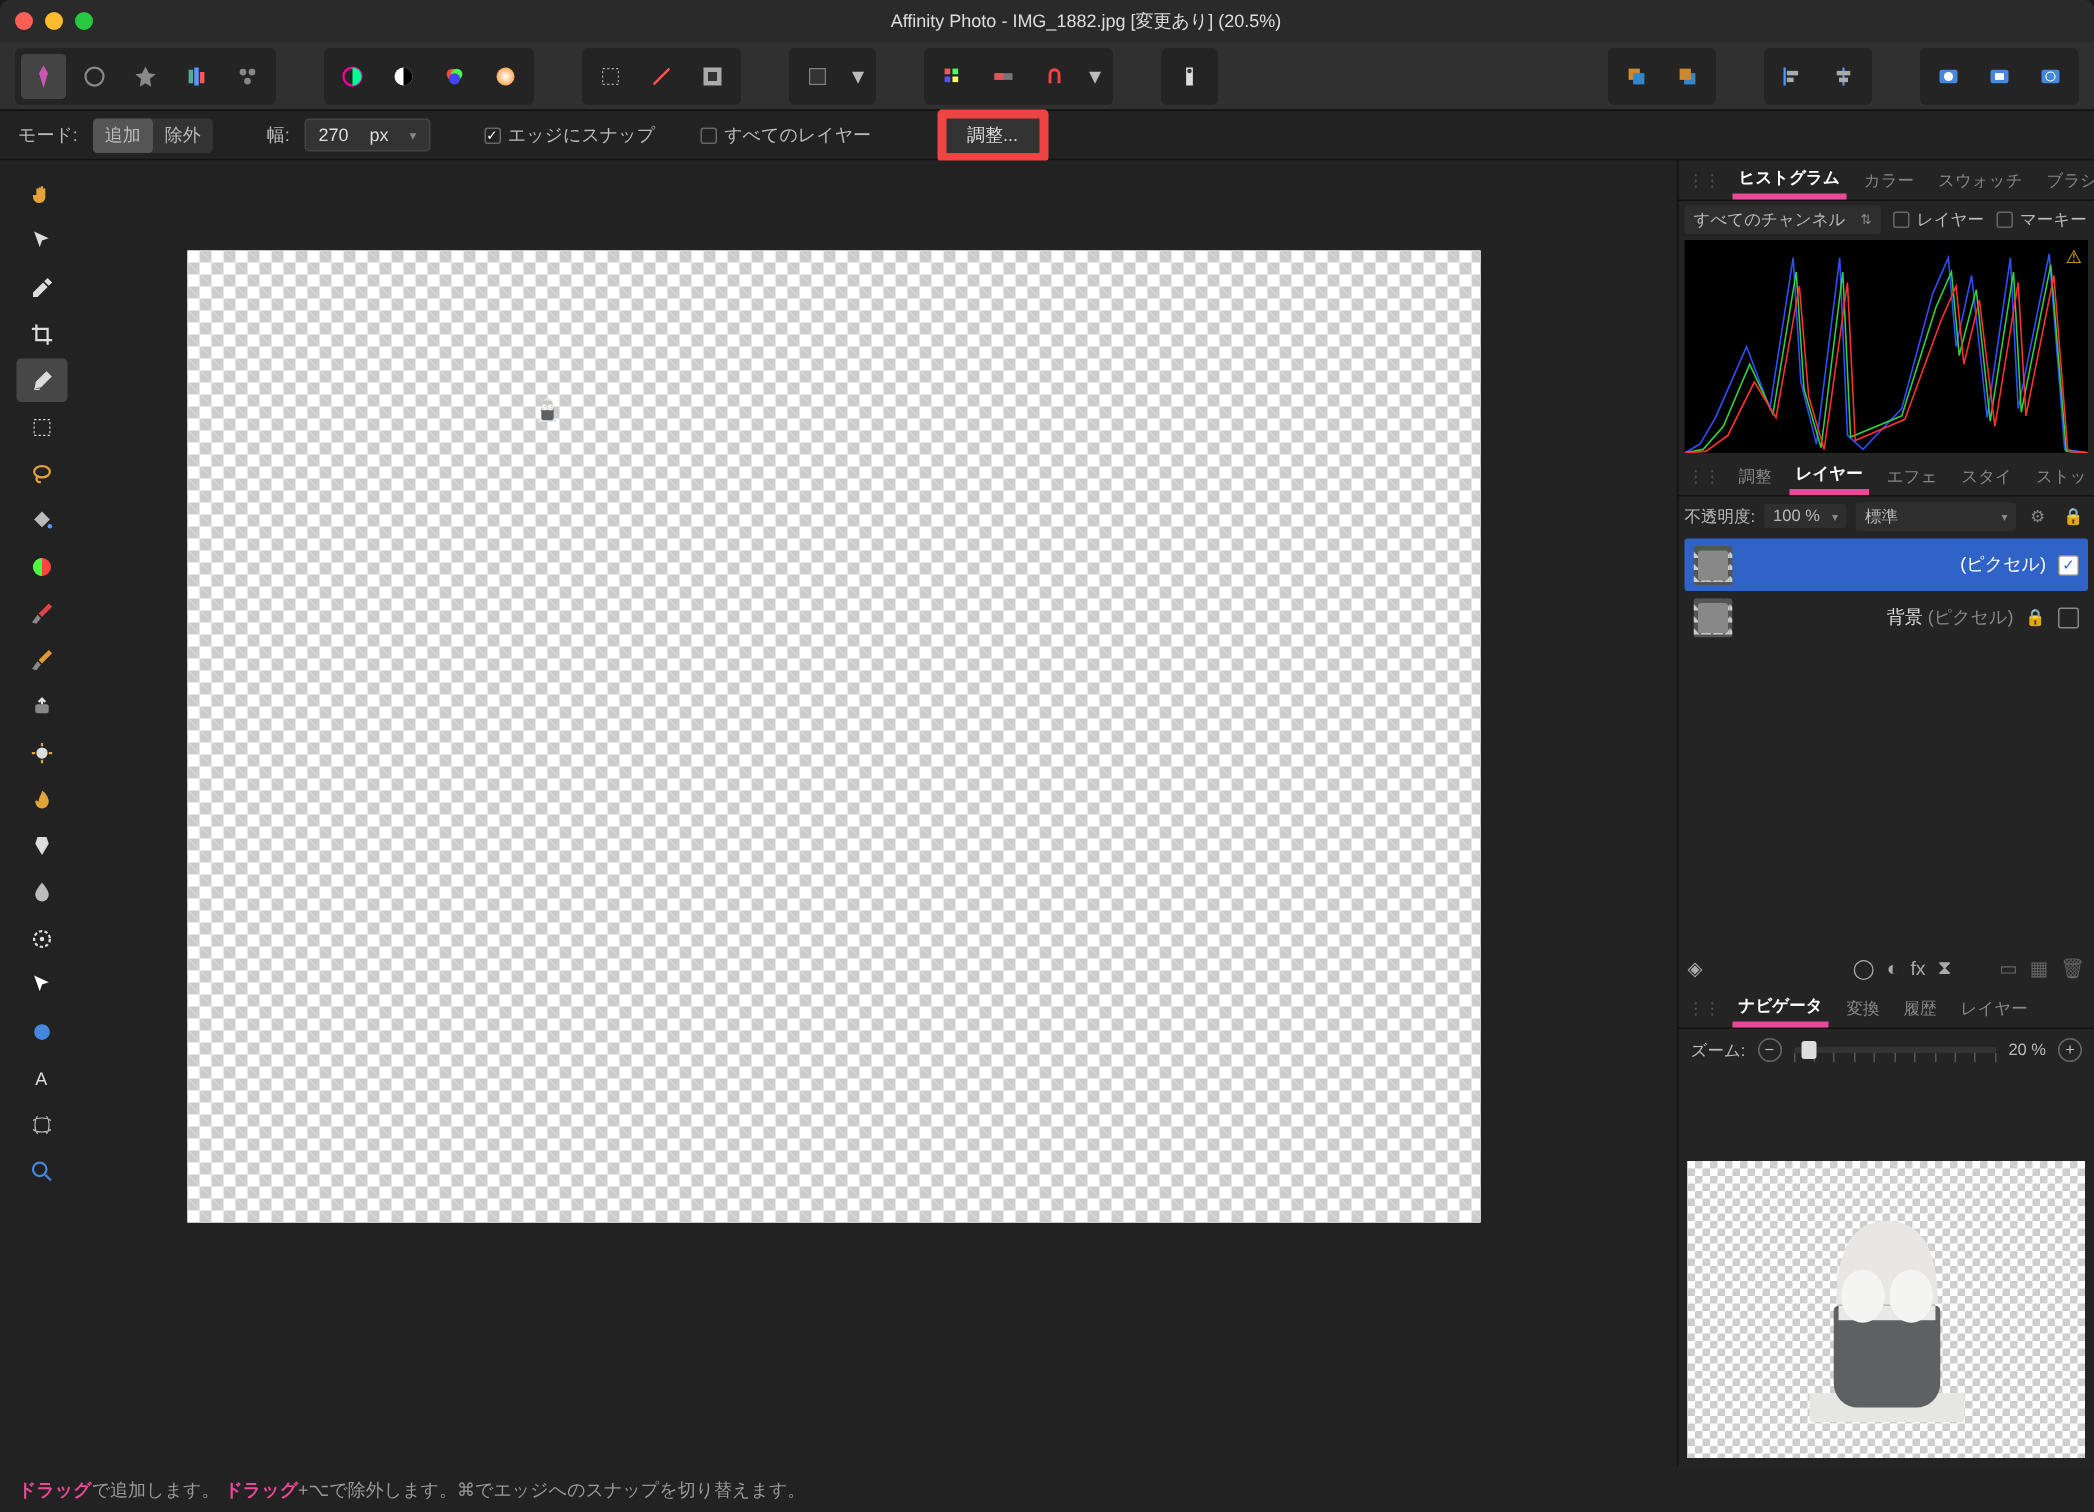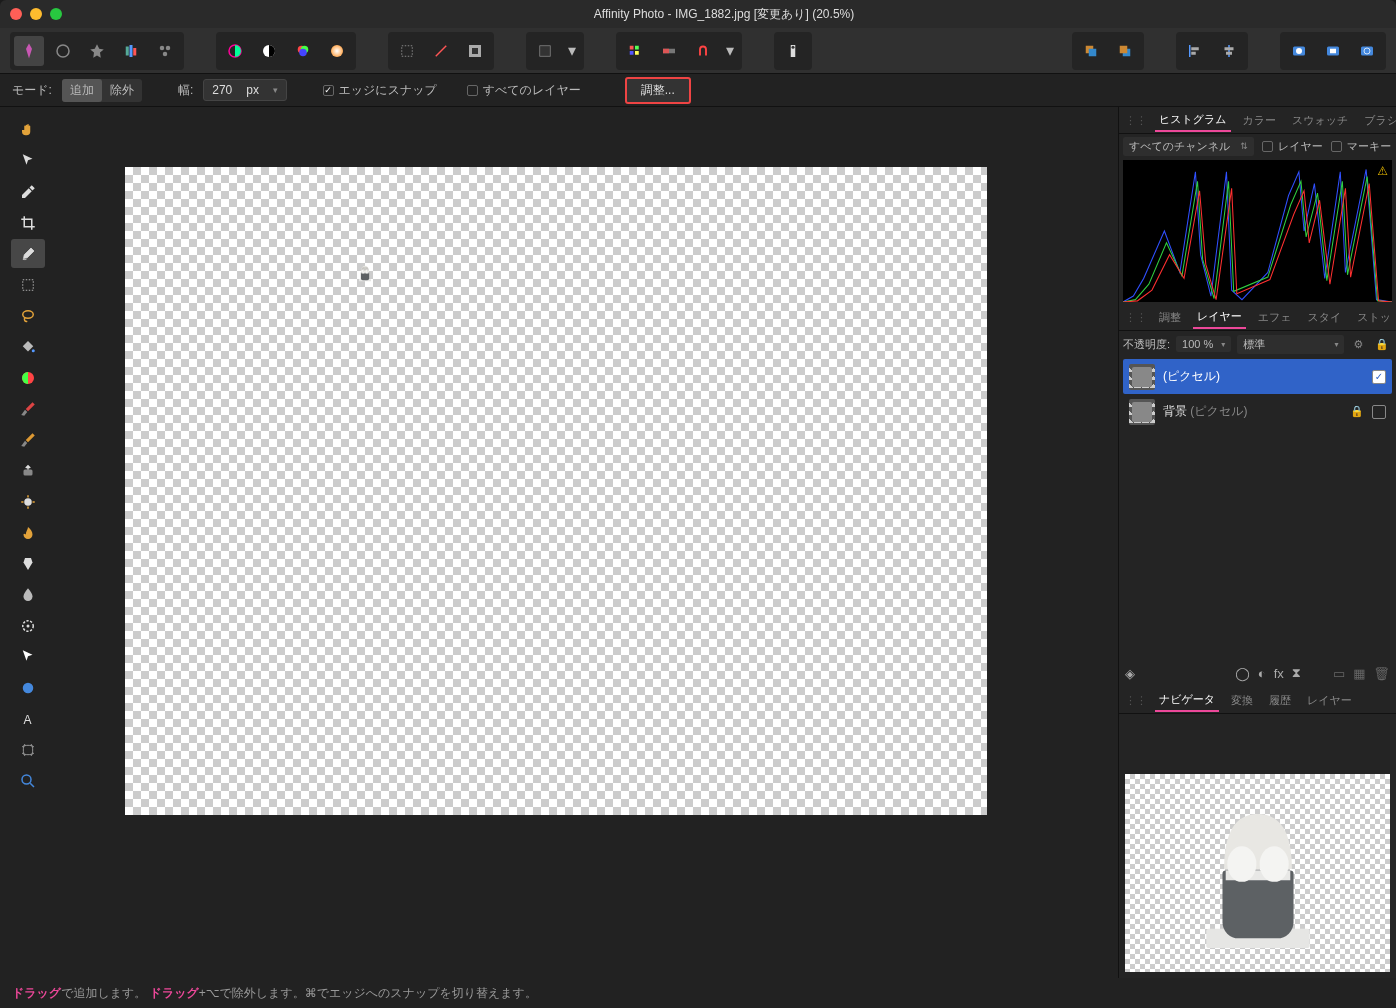--- a/index.html
+++ b/index.html
@@ -31,21 +31,21 @@
 
 .optionsbar { height:34px; background:#222; border-top:1px solid #111; border-bottom:1px solid #111; display:flex; align-items:center; padding:0 12px; gap:10px; font-size:12px; color:#bbb;}
 .opt-seg { display:flex; background:#333; border-radius:3px;}
 .opt-seg div { padding:3px 8px; cursor:pointer; }
 .opt-seg .active { background:#555; border-radius:3px; }
 .opt-sel { background:#333; border:1px solid #444; color:#ddd; padding:3px 8px; font-size:12px; border-radius:3px; display:flex; align-items:center; gap:14px;}
 .opt-sel::after { content:"▾"; font-size:9px; color:#888;}
 .chk { display:flex; align-items:center; gap:5px; }
 .chk .box { width:11px; height:11px; border:1px solid #666; border-radius:2px; display:flex; align-items:center; justify-content:center; font-size:9px; color:#fff;}
 .chk .box.checked::before { content:"✓"; }
-.opt-btn { background:#333; border:2px solid #ef4444; color:#ddd; padding:3px 14px; font-size:12px; border-radius:3px; cursor:pointer;}
+.opt-btn { background:#333; border:6px solid #ef4444; color:#ddd; padding:3px 14px; font-size:12px; border-radius:3px; cursor:pointer;}
 
 
 .main { position:absolute; top:107px; left:0; right:0; bottom:30px; display:flex; }
 
 
 .toolcol { width:55px; background:#222; display:flex; flex-direction:column; align-items:center; padding-top:8px; gap:2px;}
 .tool { width:34px; height:29px; display:flex; align-items:center; justify-content:center; border-radius:3px; cursor:pointer; color:#bbb;}
 .tool.active { background:#474747; }
 .tool svg, .tbtn svg { pointer-events:none; }
 
@@ -63,37 +63,37 @@
   background-size:16px 16px;
   background-position:0 0,8px 8px;
   background-color:#fff;
 }
 .image-placeholder { position:absolute; left:50%; top:52%; transform:translate(-50%,-50%); width:400px; height:480px;}
 
 
 .rightcol { width:278px; background:#242424; display:flex; flex-direction:column; border-left:1px solid #111;}
 .panel-tabs { height:27px; display:flex; align-items:center; font-size:11px; color:#888; padding:0 6px; gap:8px; border-bottom:1px solid #111;}
 .panel-tabs .tab { padding:3px 4px; cursor:pointer; white-space:nowrap;}
-.panel-tabs .tab.active { color:#fff; border-bottom:2px solid #ec4899;}
+.panel-tabs .tab.active { color:#fff; border-bottom:4px solid #ec4899;font-weight:bold;}
 
 .histogram-panel { height:170px; display:flex; flex-direction:column; }
 .hist-opt { height:24px; display:flex; align-items:center; font-size:11px; color:#bbb; padding:0 4px; gap:8px;}
 .hist-opt .hist-sel { background:#2e2e2e; padding:2px 6px; border-radius:2px; display:flex; align-items:center; gap:10px;}
 .hist-opt .hist-sel::after { content:"⇅"; font-size:9px; color:#888;}
 .histogram { flex:1; margin:2px 4px; background:#000; position:relative; overflow:hidden;}
 .histogram svg { width:100%; height:100%; }
 .warn-icon { position:absolute; top:4px; right:4px; color:#f0c000; font-size:12px;}
 
 .layers-panel { flex:1; min-height:0; display:flex; flex-direction:column;}
 .layer-opts { height:26px; display:flex; align-items:center; font-size:11px; color:#bbb; padding:0 4px; gap:6px;}
 .layer-opts .opsel { background:#2e2e2e; padding:2px 6px; border-radius:2px; display:flex; align-items:center; gap:8px;}
 .layer-opts .opsel.wide { flex:1; justify-content:space-between;}
 .layer-opts .opsel::after { content:"▾"; font-size:8px; color:#888;}
 .gear { color:#888; padding:0 3px;}
-.layer-list { flex:1; overflow:auto; padding:2px 4px;}
+.layer-list { flex:1; overflow:auto; padding:2px 4px;text-align:right;}
 .layer-row { height:35px; display:flex; align-items:center; gap:8px; padding:0 6px; border-radius:2px; font-size:12px; color:#aaa;}
 .layer-row.selected { background:#3063c8; color:#fff; }
 .layer-thumb { width:26px; height:26px; background:#555; border-radius:2px; background-image:linear-gradient(45deg,#ccc 25%,transparent 25%), linear-gradient(-45deg,#ccc 25%,transparent 25%); background-size:8px 8px; position:relative;}
 .layer-thumb::after { content:""; position:absolute; inset:3px; background:#888; border-radius:2px;}
 .layer-name { flex:1; }
 .layer-vis { width:14px; height:14px; border:1px solid #888; border-radius:2px; display:flex; align-items:center; justify-content:center; font-size:10px;}
 .layer-vis.checked { background:#fff; color:#3063c8;}
 .layer-vis.checked::before { content:"✓";}
 .layer-lock { color:#888; font-size:11px;}
 
@@ -569,20 +569,42 @@
     </div>
 
     <div class="panel-tabs">
       <span style="color:#555">⋮⋮</span>
       <div class="tab active">ナビゲータ</div>
       <div class="tab">変換</div>
       <div class="tab">履歴</div>
       <div class="tab">レイヤー</div>
     </div>
     <div class="nav-panel">
+      <div class="zoom-row">
+        <span>ズーム:</span>
+        <div class="zoom-btn">−</div>
+        <div class="slider">
+          <div class="ticks">
+              <i></i>
+              <i></i>
+              <i></i>
+              <i></i>
+              <i></i>
+              <i></i>
+              <i></i>
+              <i></i>
+              <i></i>
+              <i></i>
+              <i></i>
+            </div>
+          <div class="thumb"></div>
+        </div>
+        <span>20 %</span>
+        <div class="zoom-btn">+</div>
+      </div>
       <div class="nav-preview">
         <div class="checker"></div>
         <svg viewBox="0 0 400 480" style="position:absolute; left:50%; top:52%; transform:translate(-50%,-50%); width:130px; height:155px;">
           <rect x="40" y="400" width="320" height="60" rx="8" fill="#e6e6e4"></rect>
           <path d="M100 220 h200 a10 10 0 0 1 10 10 v150 a50 50 0 0 1 -50 50 h-120 a50 50 0 0 1 -50 -50 v-150 a10 10 0 0 1 10 -10 z" fill="#5d6164"></path>
           <path d="M100 220 h200 v30 h-200 z" fill="#e8e8e6"></path>
           <path d="M95 215 q0 -170 105 -170 q105 0 105 170 z" fill="#e8e7e3"></path>
           <ellipse cx="150" cy="200" rx="45" ry="55" fill="#f4f4f2"></ellipse>
           <ellipse cx="250" cy="200" rx="45" ry="55" fill="#f4f4f2"></ellipse>
         </svg>

